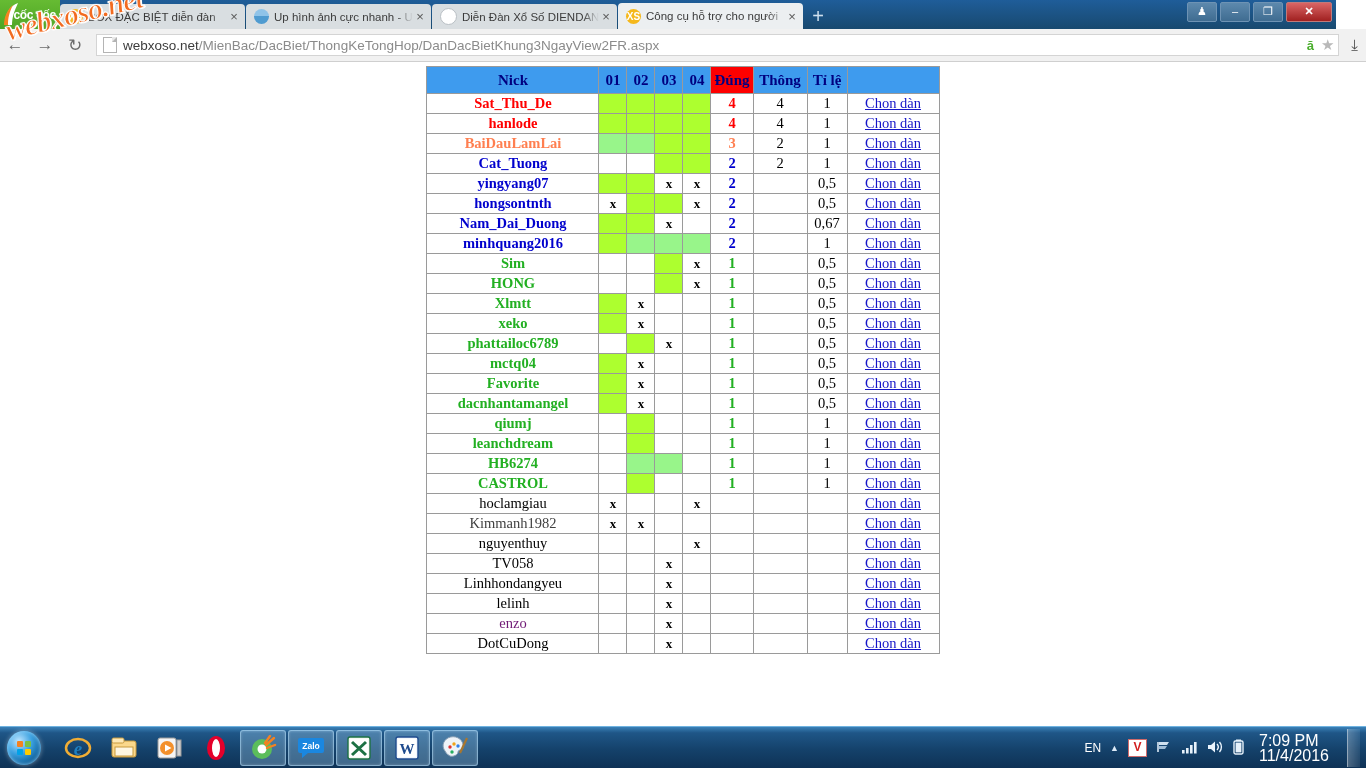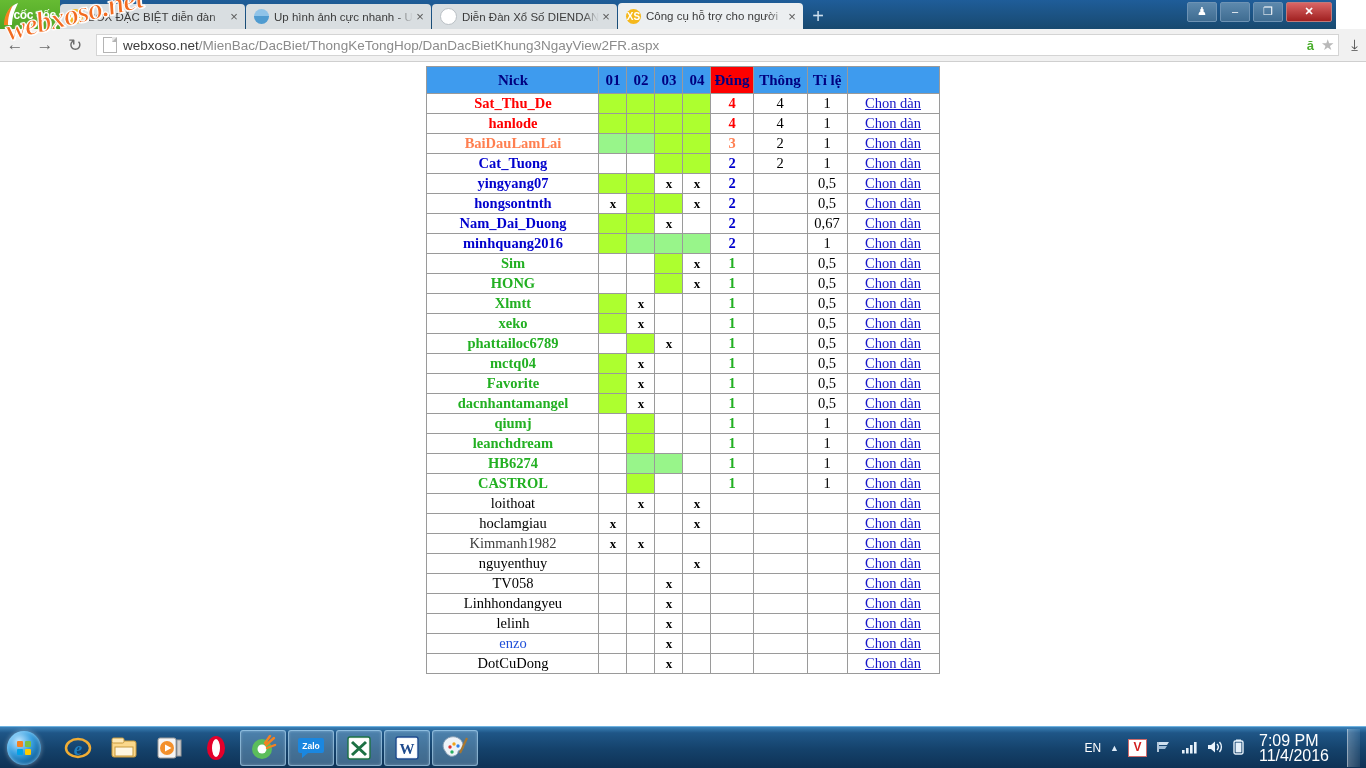--- a/index.html
+++ b/index.html
@@ -514,98 +514,87 @@
             <td></td>
             <td class="g1"></td>
             <td></td>
             <td></td>
             <td class="dung" style="color: rgb(34, 176, 34);">1</td>
             <td></td>
             <td>1</td>
             <td><a class="chon" href="#">Chon dàn</a></td>
           </tr>
           <tr>
-            <td class="nick" style="color: rgb(0, 0, 0); font-weight: normal;">loithoat</td>
-            <td></td>
-            <td class="xm">x</td>
+            <td class="nick" style="color: rgb(0, 0, 0); font-weight: normal;">hoclamgiau</td>
+            <td class="xm">x</td>
+            <td></td>
             <td></td>
             <td class="xm">x</td>
             <td class="dung" style="color: rgb(0, 0, 0);"></td>
             <td></td>
             <td></td>
             <td><a class="chon" href="#">Chon dàn</a></td>
           </tr>
           <tr>
-            <td class="nick" style="color: rgb(0, 0, 0); font-weight: normal;">hoclamgiau</td>
-            <td class="xm">x</td>
-            <td></td>
-            <td></td>
-            <td class="xm">x</td>
+            <td class="nick" style="color: #404040; font-weight: normal;">Kimmanh1982</td>
+            <td class="xm">x</td>
+            <td class="xm">x</td>
+            <td></td>
+            <td></td>
             <td class="dung" style="color: rgb(0, 0, 0);"></td>
             <td></td>
             <td></td>
             <td><a class="chon" href="#">Chon dàn</a></td>
           </tr>
           <tr>
-            <td class="nick" style="color: #404040; font-weight: normal;">Kimmanh1982</td>
-            <td class="xm">x</td>
-            <td class="xm">x</td>
-            <td></td>
-            <td></td>
+            <td class="nick" style="color: rgb(0, 0, 0); font-weight: normal;">nguyenthuy</td>
+            <td></td>
+            <td></td>
+            <td></td>
+            <td class="xm">x</td>
             <td class="dung" style="color: rgb(0, 0, 0);"></td>
             <td></td>
             <td></td>
             <td><a class="chon" href="#">Chon dàn</a></td>
           </tr>
           <tr>
-            <td class="nick" style="color: rgb(0, 0, 0); font-weight: normal;">nguyenthuy</td>
-            <td></td>
-            <td></td>
-            <td></td>
-            <td class="xm">x</td>
+            <td class="nick" style="color: rgb(0, 0, 0); font-weight: normal;">TV058</td>
+            <td></td>
+            <td></td>
+            <td class="xm">x</td>
+            <td></td>
             <td class="dung" style="color: rgb(0, 0, 0);"></td>
             <td></td>
             <td></td>
             <td><a class="chon" href="#">Chon dàn</a></td>
           </tr>
           <tr>
-            <td class="nick" style="color: rgb(0, 0, 0); font-weight: normal;">TV058</td>
+            <td class="nick" style="color: rgb(0, 0, 0); font-weight: normal;">Linhhondangyeu</td>
             <td></td>
             <td></td>
             <td class="xm">x</td>
             <td></td>
             <td class="dung" style="color: rgb(0, 0, 0);"></td>
             <td></td>
             <td></td>
             <td><a class="chon" href="#">Chon dàn</a></td>
           </tr>
           <tr>
-            <td class="nick" style="color: rgb(0, 0, 0); font-weight: normal;">Linhhondangyeu</td>
+            <td class="nick" style="color: rgb(0, 0, 0); font-weight: normal;">lelinh</td>
             <td></td>
             <td></td>
             <td class="xm">x</td>
             <td></td>
             <td class="dung" style="color: rgb(0, 0, 0);"></td>
             <td></td>
             <td></td>
             <td><a class="chon" href="#">Chon dàn</a></td>
           </tr>
           <tr>
-            <td class="nick" style="color: rgb(0, 0, 0); font-weight: normal;">lelinh</td>
-            <td></td>
-            <td></td>
-            <td class="xm">x</td>
-            <td></td>
-            <td class="dung" style="color: rgb(0, 0, 0);"></td>
-            <td></td>
-            <td></td>
-            <td><a class="chon" href="#">Chon dàn</a></td>
-          </tr>
-          <tr>
-            <td class="nick" style="color: #1d4ed8; font-weight: normal;">enzo</td>
+            <td class="nick" style="color: #701a75; font-weight: normal;">enzo</td>
             <td></td>
             <td></td>
             <td class="xm">x</td>
             <td></td>
             <td class="dung" style="color: rgb(0, 0, 0);"></td>
             <td></td>
             <td></td>
             <td><a class="chon" href="#">Chon dàn</a></td>
           </tr>
           <tr>

